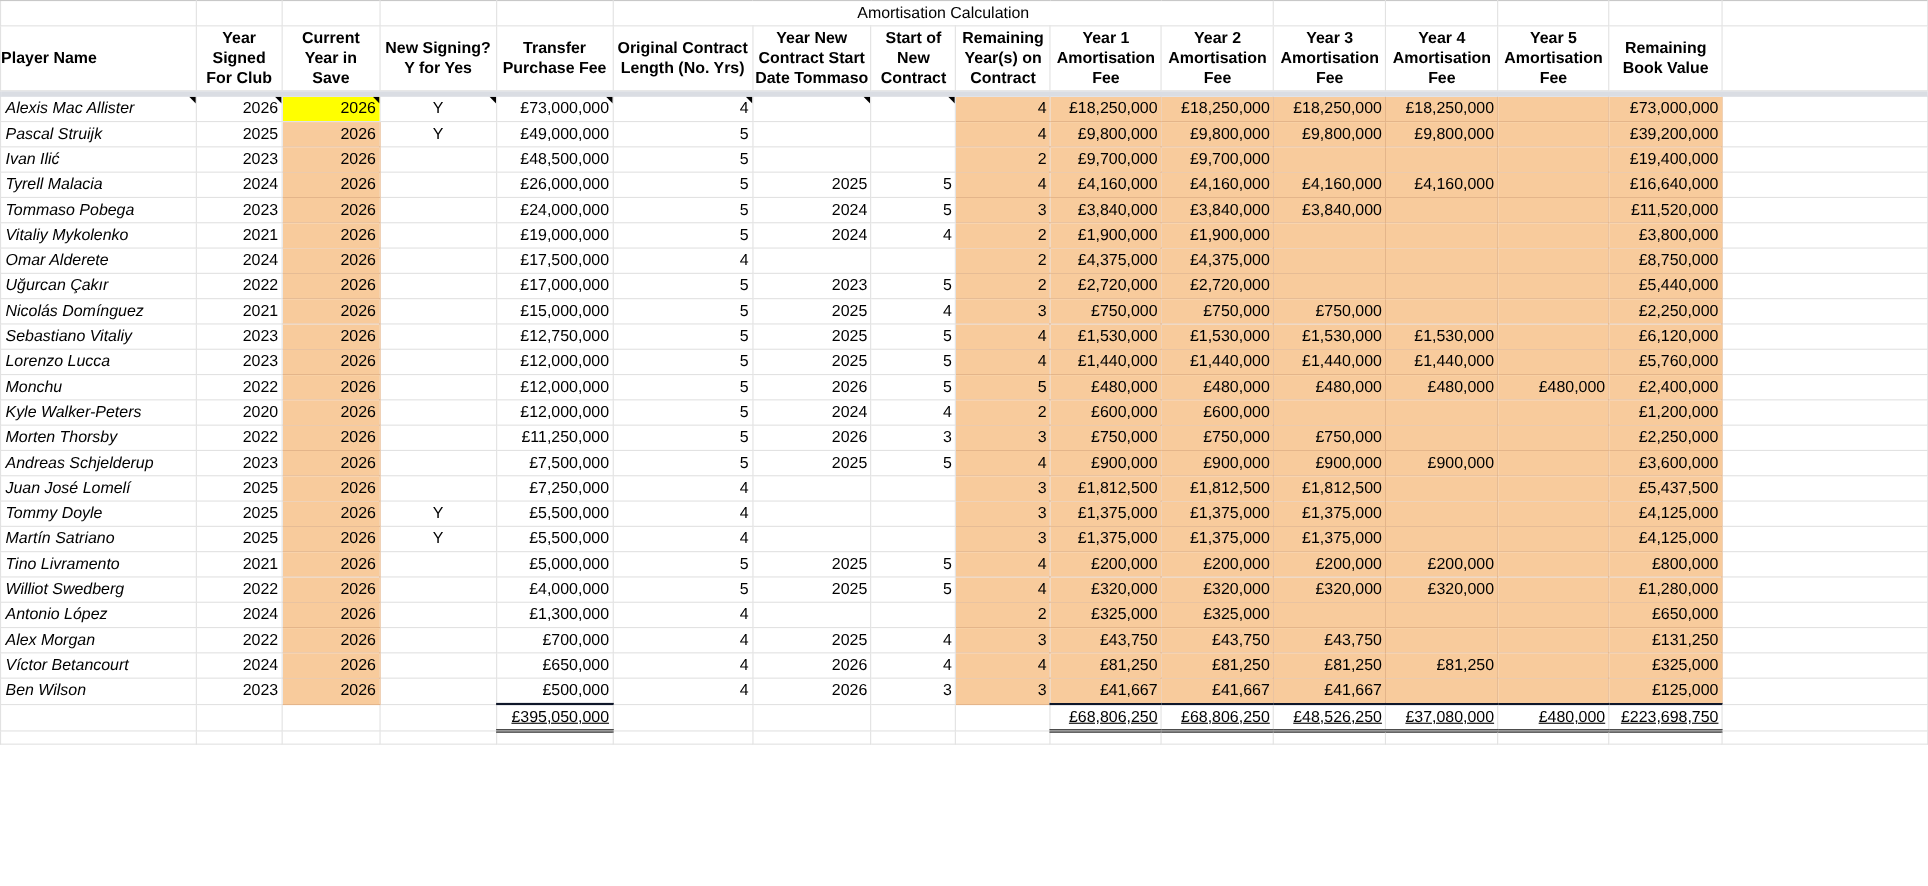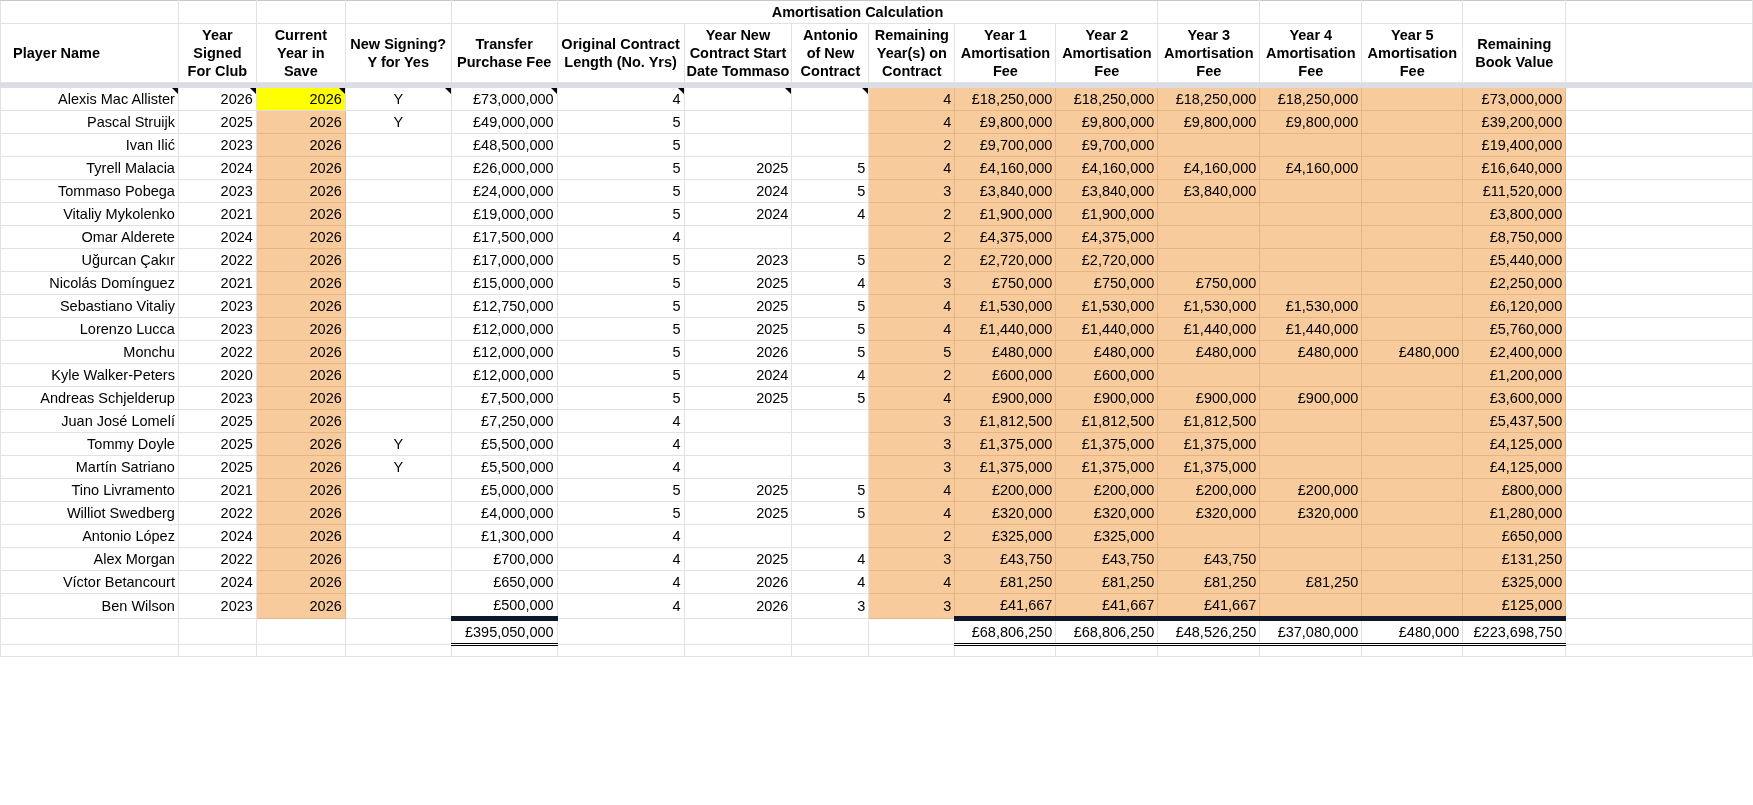--- a/index.html
+++ b/index.html
@@ -1,30 +1,30 @@
 <!DOCTYPE html>
 <html><head>
 <meta charset="utf-8">
 <style>
   html, body { margin:0; padding:0; background:#ffffff; }
   body { width:1753px; height:805px; overflow:hidden; font-family:"Liberation Sans", sans-serif; font-size:14.5px; color:#000; }
   .sheet { position:absolute; left:0; top:0; }
   table { border-collapse:collapse; table-layout:fixed; }
   td, th { border:1px solid #e2e2e2; padding:0 3px; white-space:nowrap; overflow:hidden; height:22px; line-height:22px; position:relative; }
-  .title-row td { height:22px; font-weight:bold; text-align:center; border-top:1px solid #c8c8c8; }
+  .title-row td { height:22px; font-weight:normal; text-align:center; border-top:1px solid #c8c8c8; }
   .title-row td.title-cell { border-left:none; border-right:none; }
   .hdr th { font-weight:bold; text-align:center; vertical-align:middle; line-height:18px; height:58px; white-space:normal; padding:0 2px; }
-  .hdr th.left { text-align:left; padding-left:12px; }
+  .hdr th.left { text-align:left; padding-left:0; }
   .sep td { height:4px; line-height:4px; padding:0; background:#dadde3; border-color:#dadde3; }
   td.num { text-align:right; }
   td.ctr { text-align:center; }
-  td.name { text-align:right; padding-left:4px; }
+  td.name { text-align:left; padding-left:4px;font-style:italic; }
   td.orange { background:#f8cb9c; border-color:#e4b58a; }
   td.yellow { background:#ffff00; }
-  td.total { border-top:5px solid #0f172a; border-bottom:3px double #000; }
+  td.total { border-top:2px solid #0f172a; border-bottom:3px double #000;text-decoration:underline; }
   .note::after { content:""; position:absolute; right:0; top:0; width:0; height:0; border-top:6px solid #000; border-left:6px solid transparent; }
   .below td { height:10px; line-height:10px; }
 </style>
 </head>
 <body>
 
 <div class="sheet">
 <table id="grid">
   <colgroup>
     <col style="width:178px">
@@ -59,21 +59,21 @@
       <td></td>
     </tr>
     <tr class="hdr">
       <th class="left">Player Name</th>
       <th>Year Signed For Club</th>
       <th>Current Year in Save</th>
       <th>New Signing? Y for Yes</th>
       <th>Transfer Purchase Fee</th>
       <th>Original Contract Length (No. Yrs)</th>
       <th>Year New Contract Start Date Tommaso</th>
-      <th>Antonio of New Contract</th>
+      <th>Start of New Contract</th>
       <th>Remaining Year(s) on Contract</th>
       <th>Year 1 Amortisation Fee</th>
       <th>Year 2 Amortisation Fee</th>
       <th>Year 3 Amortisation Fee</th>
       <th>Year 4 Amortisation Fee</th>
       <th>Year 5 Amortisation Fee</th>
       <th>Remaining Book Value</th>
       <th></th>
     </tr>
     <tr class="sep">
@@ -307,20 +307,38 @@
           <td class="num orange">2</td>
           <td class="num orange">£600,000</td>
           <td class="num orange">£600,000</td>
           <td class="num orange"></td>
           <td class="num orange"></td>
           <td class="num orange"></td>
           <td class="num orange">£1,200,000</td>
           <td></td>
         </tr>
         <tr>
+          <td class="name">Morten Thorsby</td>
+          <td class="num">2022</td>
+          <td class="num orange">2026</td>
+          <td class="ctr"></td>
+          <td class="num">£11,250,000</td>
+          <td class="num">5</td>
+          <td class="num">2026</td>
+          <td class="num">3</td>
+          <td class="num orange">3</td>
+          <td class="num orange">£750,000</td>
+          <td class="num orange">£750,000</td>
+          <td class="num orange">£750,000</td>
+          <td class="num orange"></td>
+          <td class="num orange"></td>
+          <td class="num orange">£2,250,000</td>
+          <td></td>
+        </tr>
+        <tr>
           <td class="name">Andreas Schjelderup</td>
           <td class="num">2023</td>
           <td class="num orange">2026</td>
           <td class="ctr"></td>
           <td class="num">£7,500,000</td>
           <td class="num">5</td>
           <td class="num">2025</td>
           <td class="num">5</td>
           <td class="num orange">4</td>
           <td class="num orange">£900,000</td>

